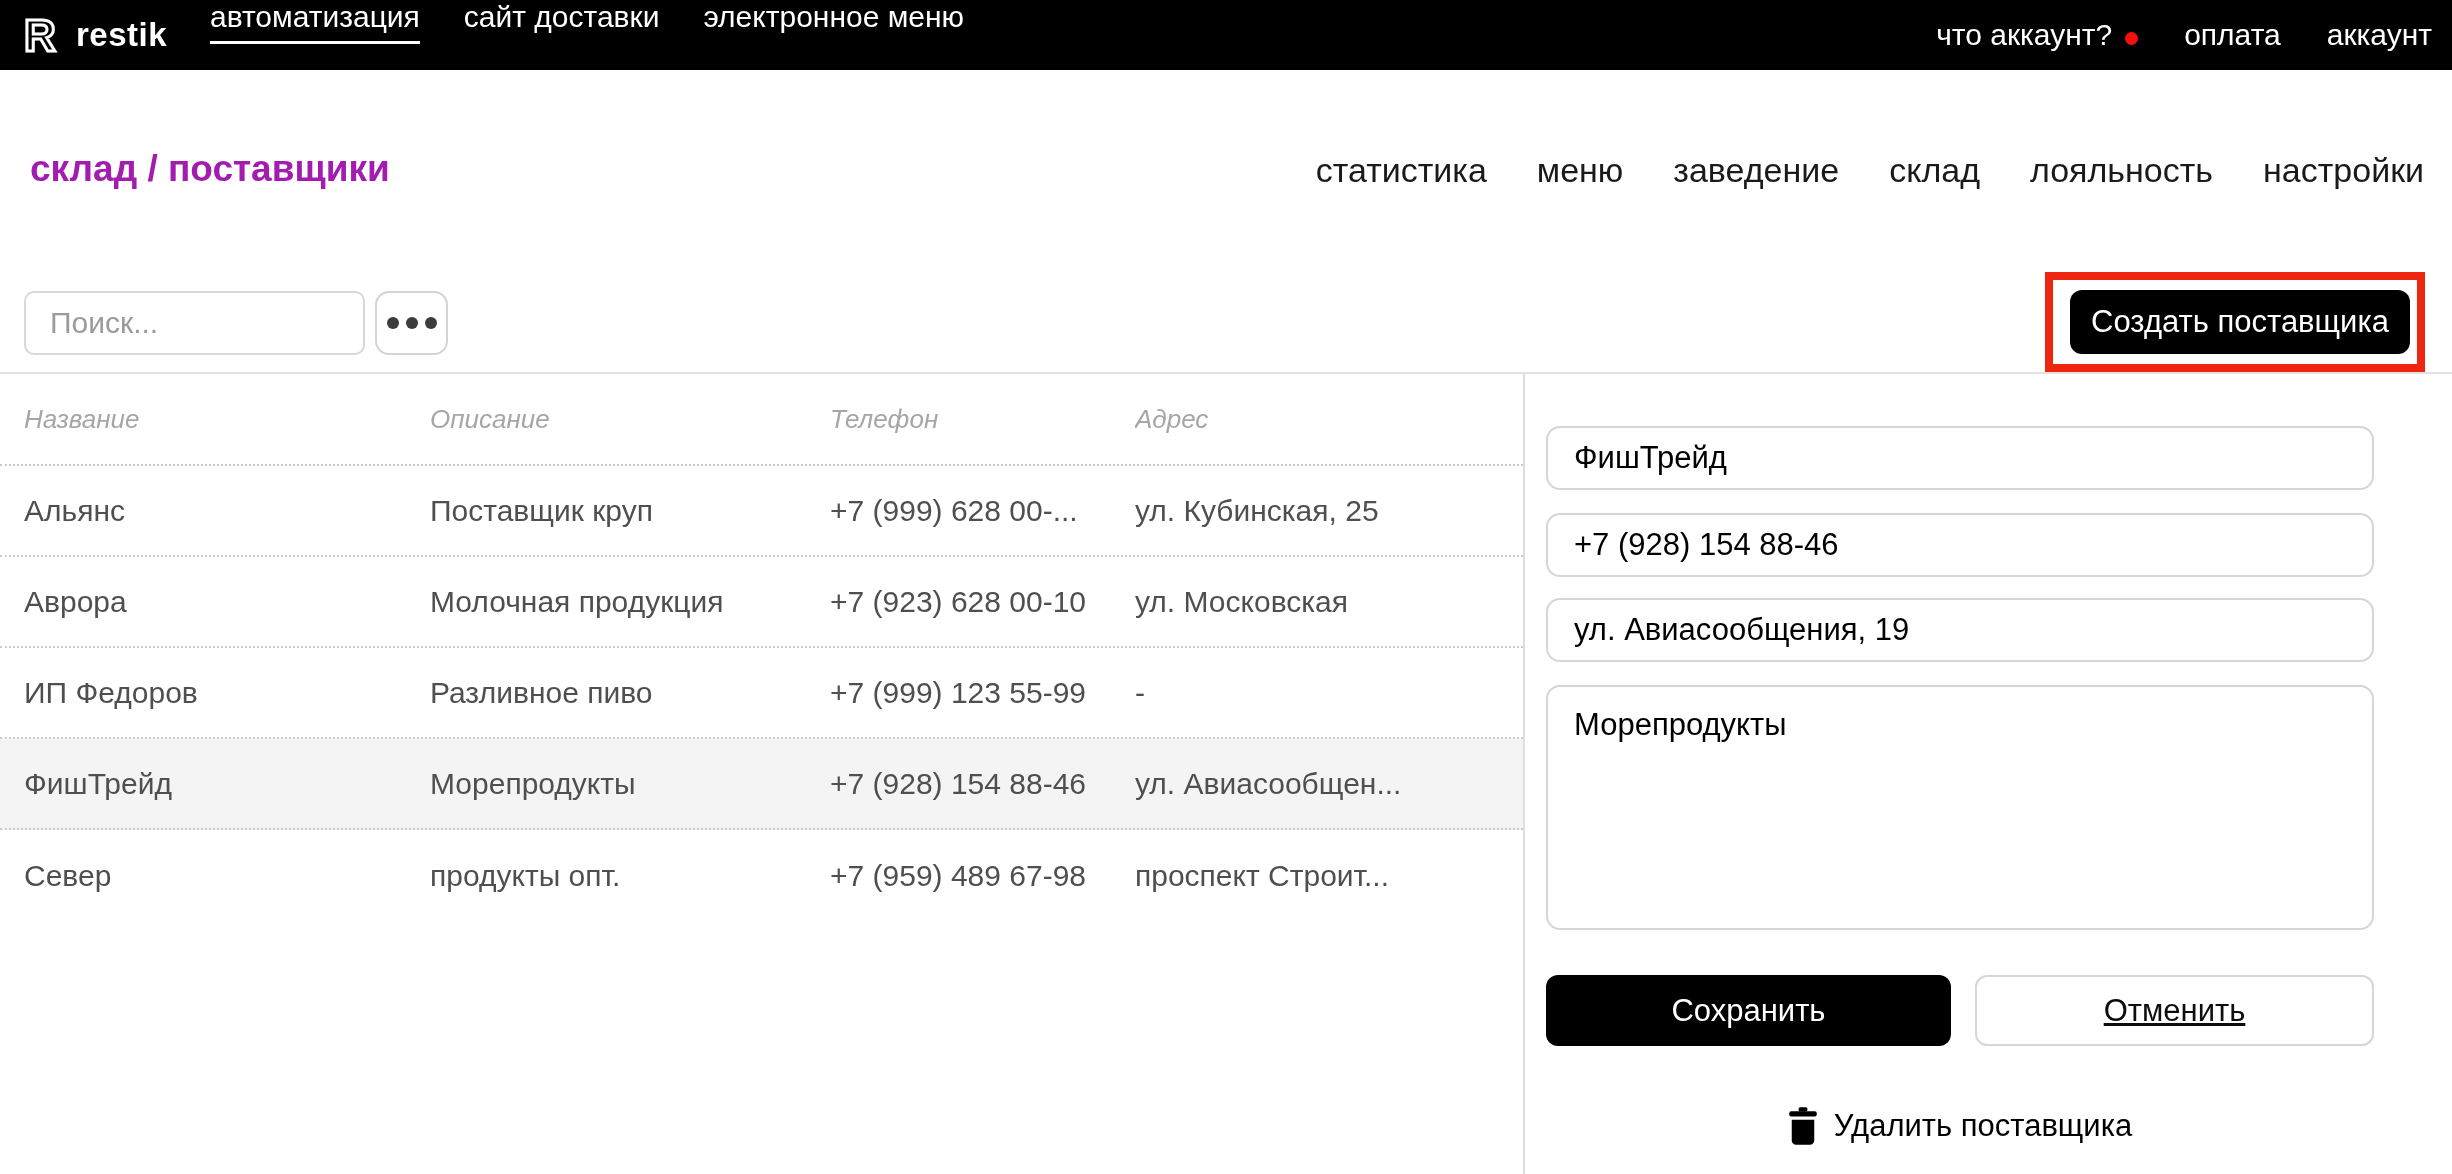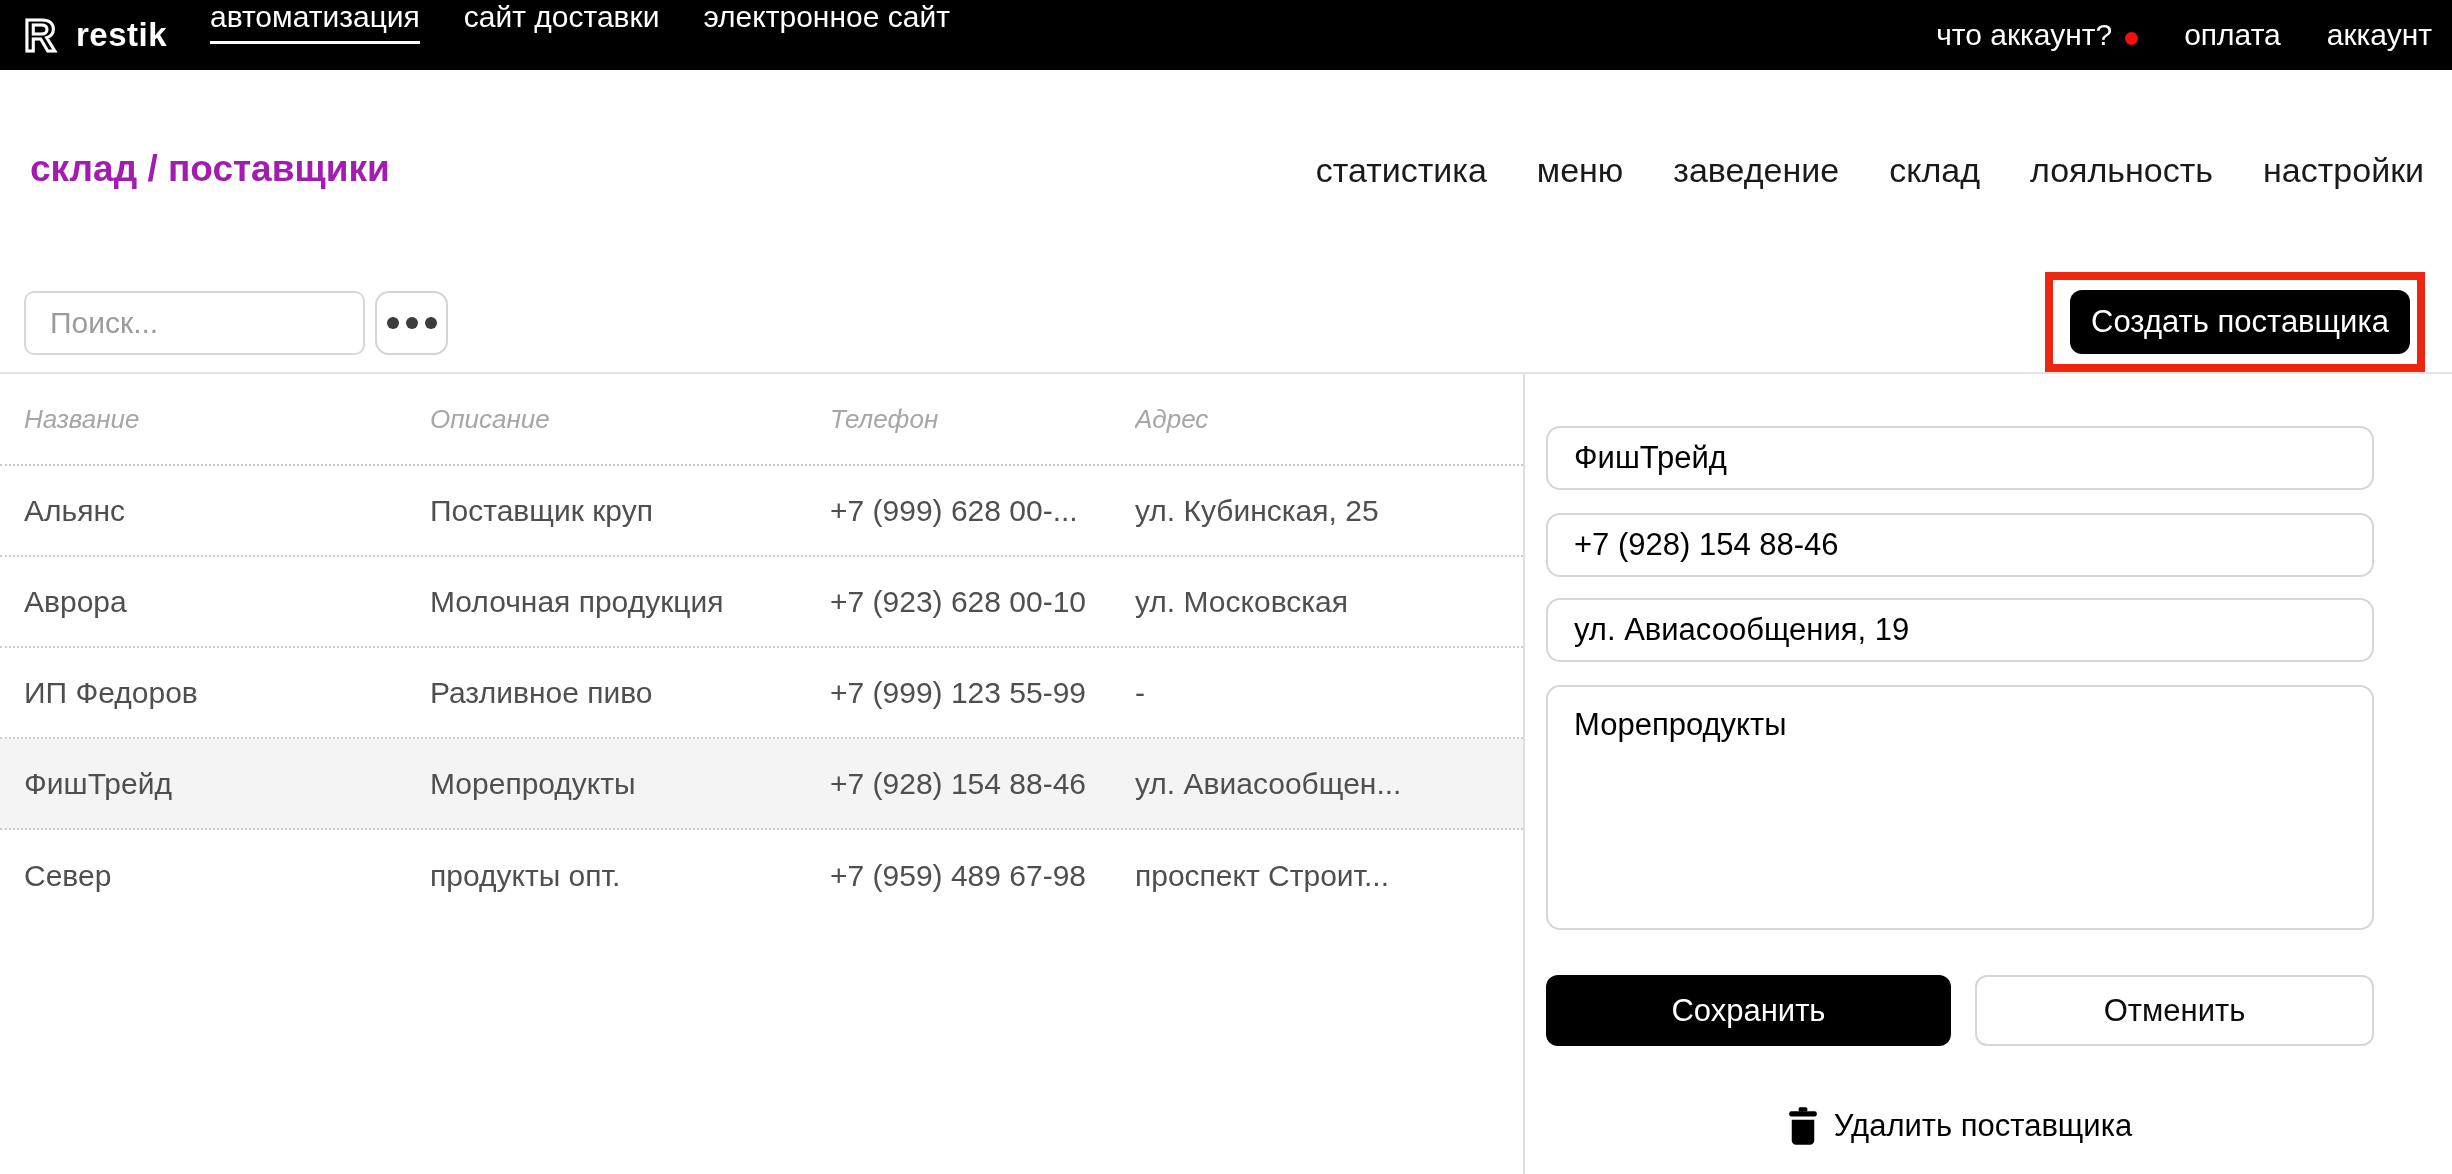--- a/index.html
+++ b/index.html
@@ -99,21 +99,21 @@
     font-size:31px; color:#000; padding:20px 26px; outline:none; resize:none;
   }
   .save-btn {
     position:absolute; left:1546px; top:975px; width:405px; height:71px;
     background:#000; color:#fff; border:none; border-radius:12px;
     font-family:"Liberation Sans", sans-serif; font-size:31px; cursor:pointer;
   }
   .cancel-btn {
     position:absolute; left:1975px; top:975px; width:399px; height:71px;
     background:#fff; color:#0d0d0d; border:2px solid #d6d6d6; border-radius:12px;
-    font-family:"Liberation Sans", sans-serif; font-size:31px; cursor:pointer;
+    font-family:"Liberation Sans", sans-serif; font-size:31px; cursor:pointer;text-decoration:underline;
   }
   .delete-link {
     position:absolute; left:1546px; top:1098px; width:828px; height:56px;
     display:flex; align-items:center; justify-content:center; gap:16px;
     cursor:pointer;
   }
   .delete-link span { font-size:31px; color:#000; }
 </style>
 </head>
 <body>
@@ -123,21 +123,21 @@
   <div class="topbar">
     <div class="logo">
       <svg class="logo-mark" width="44" height="50" viewBox="0 0 44 50">
         <text x="2" y="41" font-family="Liberation Sans, sans-serif" font-size="44" font-weight="bold" fill="#000" stroke="#fff" stroke-width="3">R</text>
       </svg>
       <span class="logo-text">restik</span>
     </div>
     <div class="topnav">
       <a class="active"><span class="lbl">автоматизация</span></a>
       <a><span class="lbl">сайт доставки</span></a>
-      <a><span class="lbl">электронное сайт</span></a>
+      <a><span class="lbl">электронное меню</span></a>
     </div>
     <div class="topbar-right">
       <a class="whats-new">
         <span>что аккаунт?</span>
         <span class="red-dot"></span>
       </a>
       <a>оплата</a>
       <a>аккаунт</a>
     </div>
   </div>

